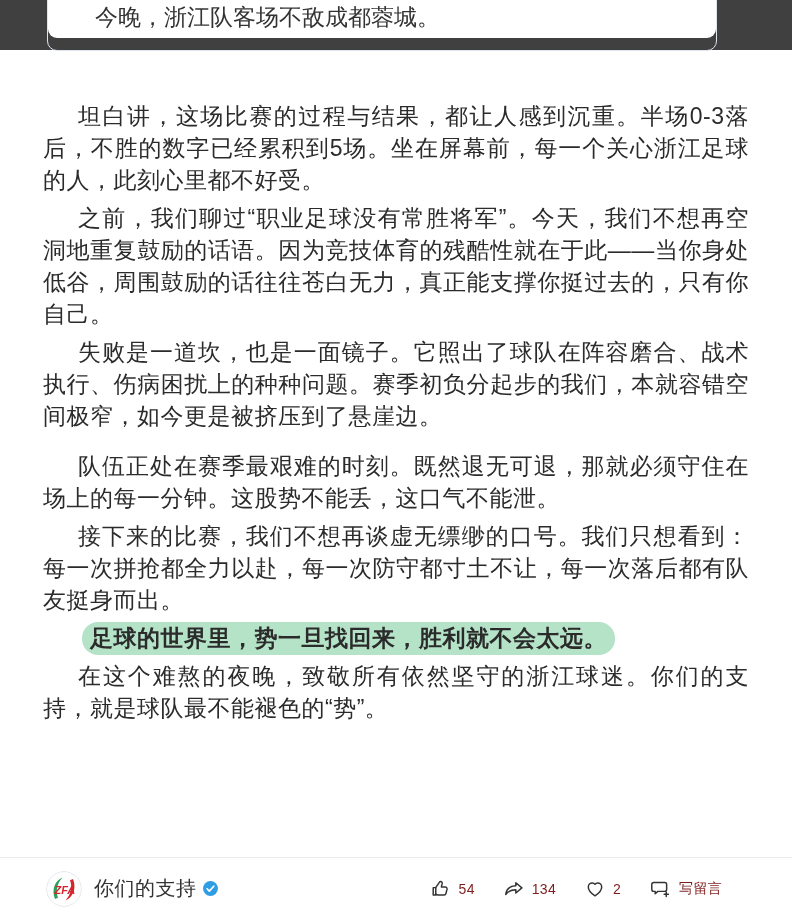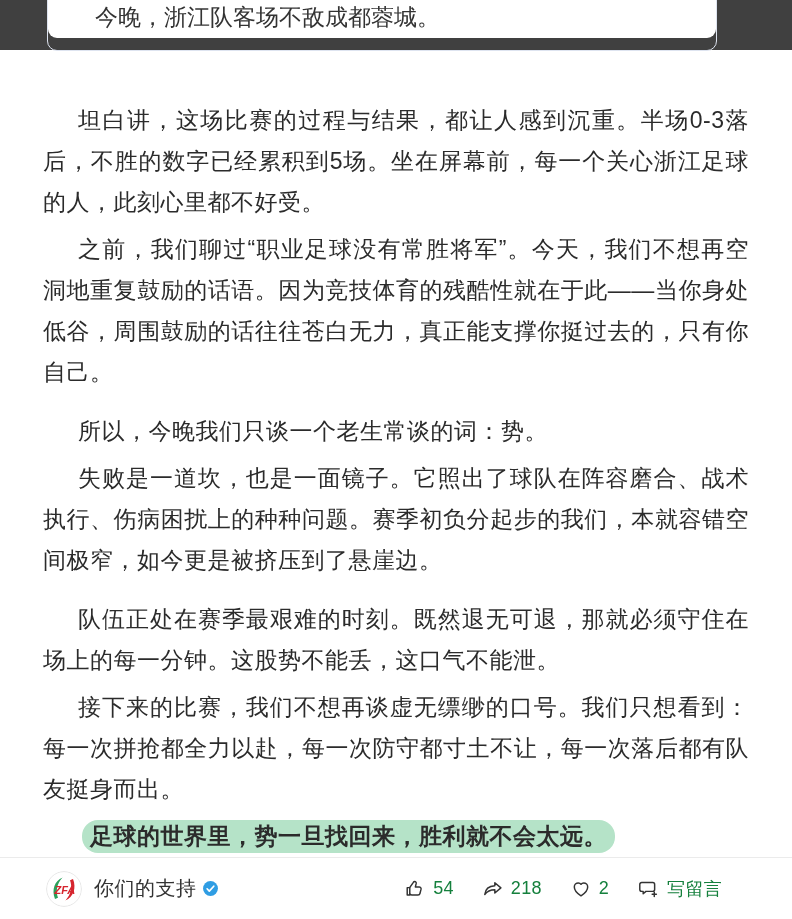--- a/index.html
+++ b/index.html
@@ -20,21 +20,21 @@
     position:absolute;left:48px;top:-14px;width:668px;height:52px;
     background:#ffffff;border-radius:0 0 9px 9px;z-index:2;box-sizing:border-box;
   }
   .quote-text{
     padding:18px 20px 0 47px;font-size:23px;line-height:26px;color:#333333;
     white-space:nowrap;overflow:hidden;
   }
   
   .article{padding:50px 43px 0 43px;}
   .article p{
-    margin:0 0 6px 0;font-size:23px;line-height:41px;color:#2b2b2b;
+    margin:0 0 6px 0;font-size:23px;line-height:32px;color:#2b2b2b;
     text-align:justify;text-indent:35px;letter-spacing:.5px;
   }
   .article p.section-start{margin-top:18px;}
   .article p.highlight-p{text-indent:0;padding-left:39px;font-weight:bold;}
   .hl{
     background:var(--highlight-bg,#b5e3c8);
     padding:3px 8px 4px 8px;
     -webkit-box-decoration-break:clone;box-decoration-break:clone;border-radius:16px;
   }
   
@@ -43,39 +43,38 @@
     border-top:1px solid #ebebeb;display:flex;align-items:center;box-sizing:border-box;
     z-index:5;
   }
   .account{display:flex;align-items:center;margin-left:46px;cursor:pointer;}
   .avatar{width:36px;height:36px;border-radius:50%;display:block;}
   .account-name{margin-left:12px;font-size:20px;color:#333;letter-spacing:.5px;}
   .verified{margin-left:5px;width:17px;height:17px;display:block;}
   .actions{margin-left:auto;margin-right:70px;display:flex;align-items:center;gap:28px;}
   .action{display:flex;align-items:center;gap:7px;cursor:pointer;background:none;border:none;padding:0;}
   .action svg{display:block;}
-  .action-label{font-size:18px;color:#15803d;letter-spacing:.3px;text-align:center;}
+  .action-label{font-size:14px;color:#7f1d1d;letter-spacing:.3px;text-align:center;}
   .iconline{stroke:#333;stroke-width:1.6;fill:none;stroke-linejoin:round;stroke-linecap:round;}
 </style>
 </head>
 <body style="--highlight-bg: #b5e3c8; --card-border: #dee4f0;">
 
 <div class="page">
 
   <div class="top-band">
     <div class="quote-outline"></div>
     <div class="quote-card">
       <div class="quote-text">今晚，浙江队客场不敌成都蓉城。</div>
     </div>
   </div>
 
   <div class="article" id="article">
       <p>坦白讲，这场比赛的过程与结果，都让人感到沉重。半场0-3落后，不胜的数字已经累积到5场。坐在屏幕前，每一个关心浙江足球的人，此刻心里都不好受。</p>
       <p>之前，我们聊过“职业足球没有常胜将军”。今天，我们不想再空洞地重复鼓励的话语。因为竞技体育的残酷性就在于此——当你身处低谷，周围鼓励的话往往苍白无力，真正能支撑你挺过去的，只有你自己。</p>
-      <p class="section-start">所以，今晚我们只谈一个老生常谈的词：势。</p>
       <p>失败是一道坎，也是一面镜子。它照出了球队在阵容磨合、战术执行、伤病困扰上的种种问题。赛季初负分起步的我们，本就容错空间极窄，如今更是被挤压到了悬崖边。</p>
       <p class="section-start">队伍正处在赛季最艰难的时刻。既然退无可退，那就必须守住在场上的每一分钟。这股势不能丢，这口气不能泄。</p>
       <p>接下来的比赛，我们不想再谈虚无缥缈的口号。我们只想看到：每一次拼抢都全力以赴，每一次防守都寸土不让，每一次落后都有队友挺身而出。</p>
       <p class="highlight-p"><span class="hl">足球的世界里，势一旦找回来，胜利就不会太远。</span></p>
       <p>在这个难熬的夜晚，致敬所有依然坚守的浙江球迷。你们的支持，就是球队最不能褪色的“势”。</p>
     </div>
 
   <div class="footer-bar">
     <div class="account">
       <svg class="avatar" viewBox="0 0 36 36">
@@ -96,21 +95,21 @@
         <svg width="22" height="22" viewBox="0 0 24 24">
           <path class="iconline" d="M3.5 10.5h2.8v8H3.5z"></path>
           <path class="iconline" d="M6.3 17.6c.6.6 1.5 1 2.4 1h6.6c1 0 1.9-.7 2.1-1.7l1.2-4.7c.3-1.3-.7-2.5-2-2.5h-4.2l.9-3.8c.2-1-.5-2-1.6-2-.6 0-1.2.3-1.5.9l-4 5.7"></path>
         </svg>
         <span class="action-label">54</span>
       </button>
       <button class="action">
         <svg width="22" height="22" viewBox="0 0 24 24">
           <path class="iconline" d="M14 5.2l6.6 5.6-6.6 5.6v-3.6c-5.4.1-8.7 2-11 5.2.6-5.5 4-9.1 11-9.5V5.2z"></path>
         </svg>
-        <span class="action-label">218</span>
+        <span class="action-label">134</span>
       </button>
       <button class="action">
         <svg width="22" height="22" viewBox="0 0 24 24">
           <path class="iconline" d="M12 19.4s-7.3-4.5-7.3-9.6c0-2.6 2-4.4 4.4-4.4 1.2 0 2.3.6 2.9 1.5.6-.9 1.7-1.5 2.9-1.5 2.4 0 4.4 1.8 4.4 4.4 0 5.1-7.3 9.6-7.3 9.6z"></path>
         </svg>
         <span class="action-label">2</span>
       </button>
       <button class="action">
         <svg width="23" height="22" viewBox="0 0 24 24">
           <path class="iconline" d="M4.5 5h12.2a2 2 0 0 1 2 2v5.6a2 2 0 0 1-2 2H9.2l-3 2.6v-2.6H4.5a2 2 0 0 1-2-2V7a2 2 0 0 1 2-2z"></path>

